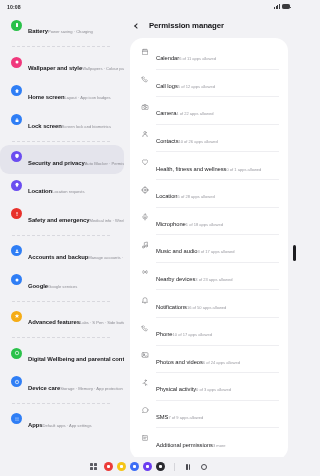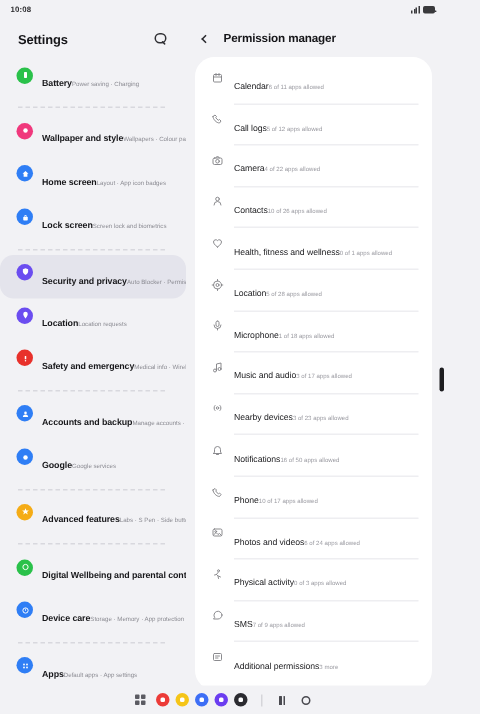--- a/index.html
+++ b/index.html
@@ -99,26 +99,20 @@
           <i></i>
           <i></i>
         </div>
       <div class="batt"></div>
     </div>
   </div>
 
   <div class="body">
 
     <div class="pane-left">
-      <div class="lhead">
-        <h1>Settings</h1>
-        <div class="icon-btn">
-          <span class="search-g"></span>
-        </div>
-      </div>
       <div class="lscroll" id="settings-list">
           <div class="s-group">
             <div class="s-item">
               <span class="s-ic" style="background:#2ac14a">
                 <svg width="6" height="6" viewBox="0 0 24 24" fill="#fff">
                   <rect x="8" y="4" width="8" height="16" rx="2"></rect>
                 </svg>
               </span>
               <span class="s-tx"><span class="s-t">Battery</span><span class="s-s">Power saving · Charging</span></span>
             </div>

